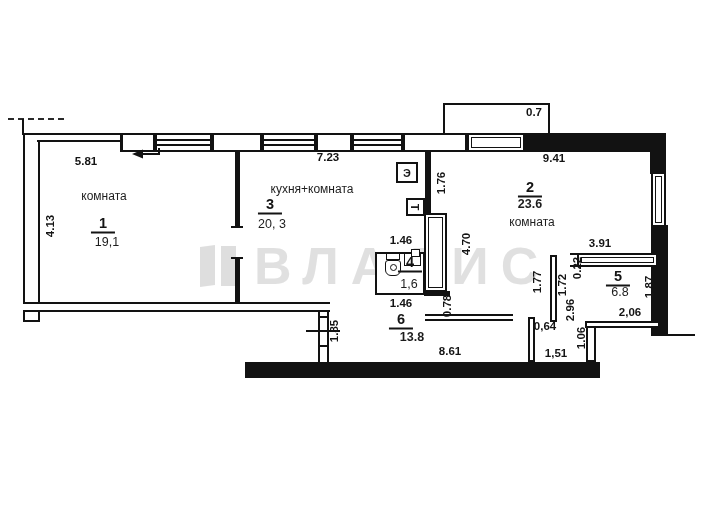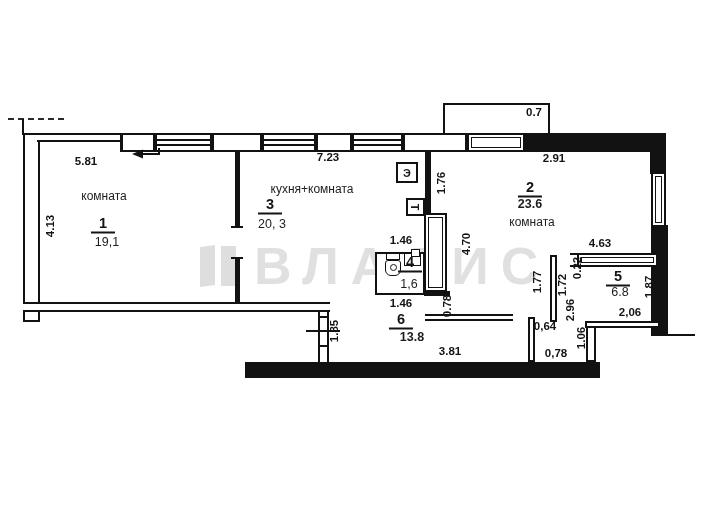--- a/index.html
+++ b/index.html
@@ -132,36 +132,36 @@
   </div>
 
   <svg class="abs" style="left:130px;top:146px;" width="32" height="17" viewBox="0 0 32 17">
     <path d="M29 2 v6 H11" fill="none" stroke="#121212" stroke-width="2"></path>
     <path d="M13 3.5 L2 8 L13 12.5 Z" fill="#121212"></path>
   </svg>
 
   <div class="abs" style="left:0;top:0;">
       <span class="dim" style="left: 86px; top: 161px;">5.81</span>
       <span class="dim" style="left: 328px; top: 157px;">7.23</span>
-      <span class="dim" style="left: 554px; top: 158px;">2.91</span>
+      <span class="dim" style="left: 554px; top: 158px;">9.41</span>
       <span class="dim rot" style="left: 50px; top: 226px;">4.13</span>
       <span class="dim rot" style="left: 441px; top: 183px;">1.76</span>
       <span class="dim rot" style="left: 466px; top: 244px;">4.70</span>
       <span class="dim" style="left: 401px; top: 240px;">1.46</span>
       <span class="dim" style="left: 401px; top: 303px;">1.46</span>
       <span class="dim rot" style="left: 447px; top: 306px;">0.78</span>
-      <span class="dim" style="left: 600px; top: 243px;">4.63</span>
+      <span class="dim" style="left: 600px; top: 243px;">3.91</span>
       <span class="dim rot" style="left: 537px; top: 282px;">1.77</span>
       <span class="dim rot" style="left: 562px; top: 285px;">1.72</span>
       <span class="dim rot" style="left: 577px; top: 268px;">0.22</span>
       <span class="dim rot" style="left: 570px; top: 310px;">2.96</span>
       <span class="dim rot" style="left: 581px; top: 338px;">1.06</span>
       <span class="dim" style="left: 545px; top: 326px;">0,64</span>
-      <span class="dim" style="left: 556px; top: 353px;">0,78</span>
-      <span class="dim" style="left: 450px; top: 351px;">3.81</span>
+      <span class="dim" style="left: 556px; top: 353px;">1,51</span>
+      <span class="dim" style="left: 450px; top: 351px;">8.61</span>
       <span class="dim" style="left: 630px; top: 312px; text-align: right;">2,06</span>
       <span class="dim rot" style="left: 649px; top: 287px;">1.87</span>
       <span class="dim rot" style="left: 334px; top: 331px;">1.85</span>
     </div>
   <div class="abs" style="left:0;top:0;">
       <span class="room-name" style="left: 104px; top: 196px;">комната</span>
       <span class="room-num" style="left: 103px; top: 224px;">1</span>
       <span class="room-area" style="left: 107px; top: 242px;">19,1</span>
       <span class="room-name" style="left: 312px; top: 189px;">кухня+комната</span>
       <span class="room-num" style="left: 270px; top: 205px;">3</span>

